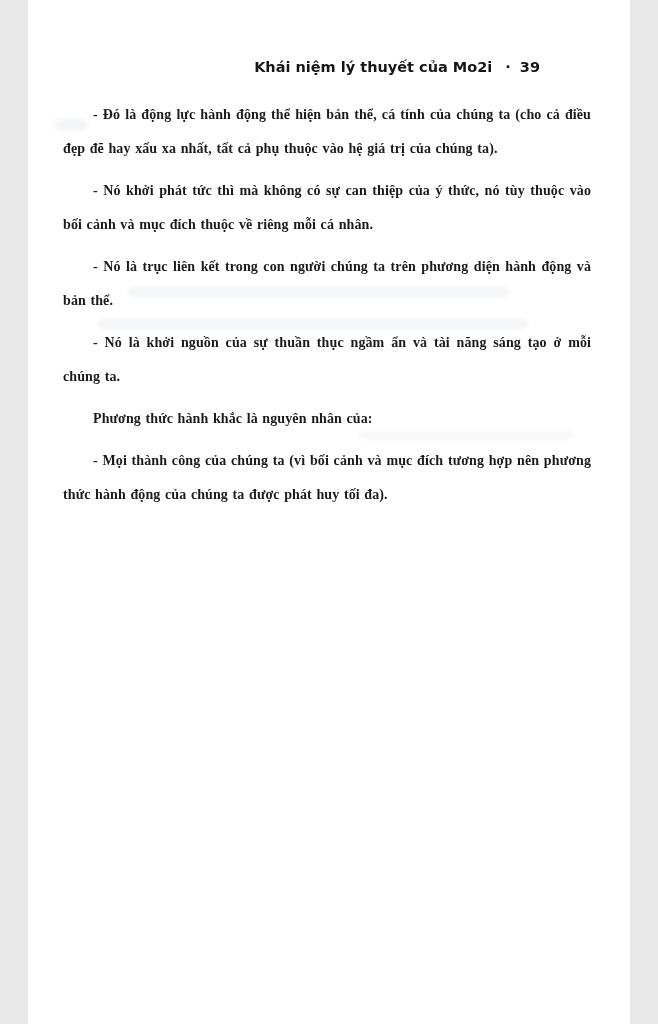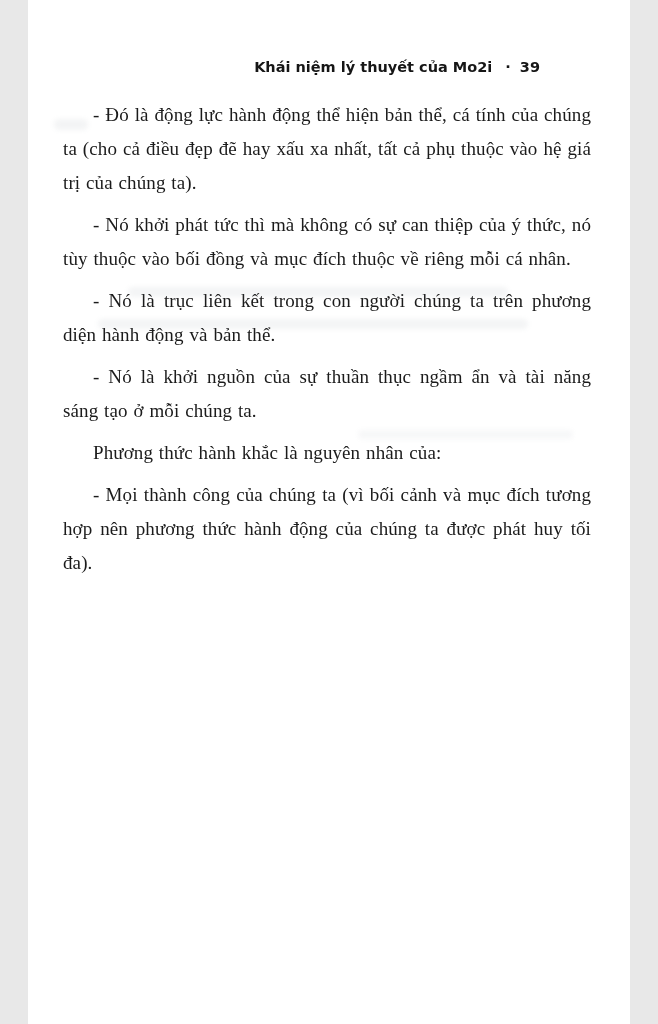--- a/index.html
+++ b/index.html
@@ -37,27 +37,28 @@
   
   .page-body {
     position: absolute;
     top: 98px;
     left: 35px;
     width: 528px;
   }
   .page-body p {
     margin: 0 0 8px 0;
     font-family: "Liberation Serif", "DejaVu Serif", serif;
-    font-size: 19px;
+    font-size: 14px;
     line-height: 34px;
     text-align: justify;
     text-indent: 30px;
     color: #1b1b1b;
     letter-spacing: 0.1px;
     word-spacing: 1px;
+    font-weight: bold;
   }
   
   .ghost {
     position: absolute;
     background: #8e97a0;
     opacity: 0.10;
     filter: blur(2.5px);
     border-radius: 5px;
     pointer-events: none;
   }
@@ -70,21 +71,21 @@
 <body>
 
 <div class="book-page">
 
   <div class="running-header">
     <span>Khái niệm lý thuyết của Mo2i</span><span class="sep">·</span><span>39</span>
   </div>
 
   <div class="page-body">
     <p>- Đó là động lực hành động thể hiện bản thể, cá tính của chúng ta (cho cả điều đẹp đẽ hay xấu xa nhất, tất cả phụ thuộc vào hệ giá trị của chúng ta).</p>
-    <p>- Nó khởi phát tức thì mà không có sự can thiệp của ý thức, nó tùy thuộc vào bối đồng và mục đích thuộc về riêng mỗi cá nhân.</p>
+    <p>- Nó khởi phát tức thì mà không có sự can thiệp của ý thức, nó tùy thuộc vào bối cảnh và mục đích thuộc về riêng mỗi cá nhân.</p>
     <p>- Nó là trục liên kết trong con người chúng ta trên phương diện hành động và bản thể.</p>
     <p>- Nó là khởi nguồn của sự thuần thục ngầm ẩn và tài năng sáng tạo ở mỗi chúng ta.</p>
     <p>Phương thức hành khắc là nguyên nhân của:</p>
     <p>- Mọi thành công của chúng ta (vì bối cảnh và mục đích tương hợp nên phương thức hành động của chúng ta được phát huy tối đa).</p>
   </div>
 
   <div class="ghost g1"></div>
   <div class="ghost g2"></div>
   <div class="ghost g3"></div>
   <div class="ghost g4"></div>

